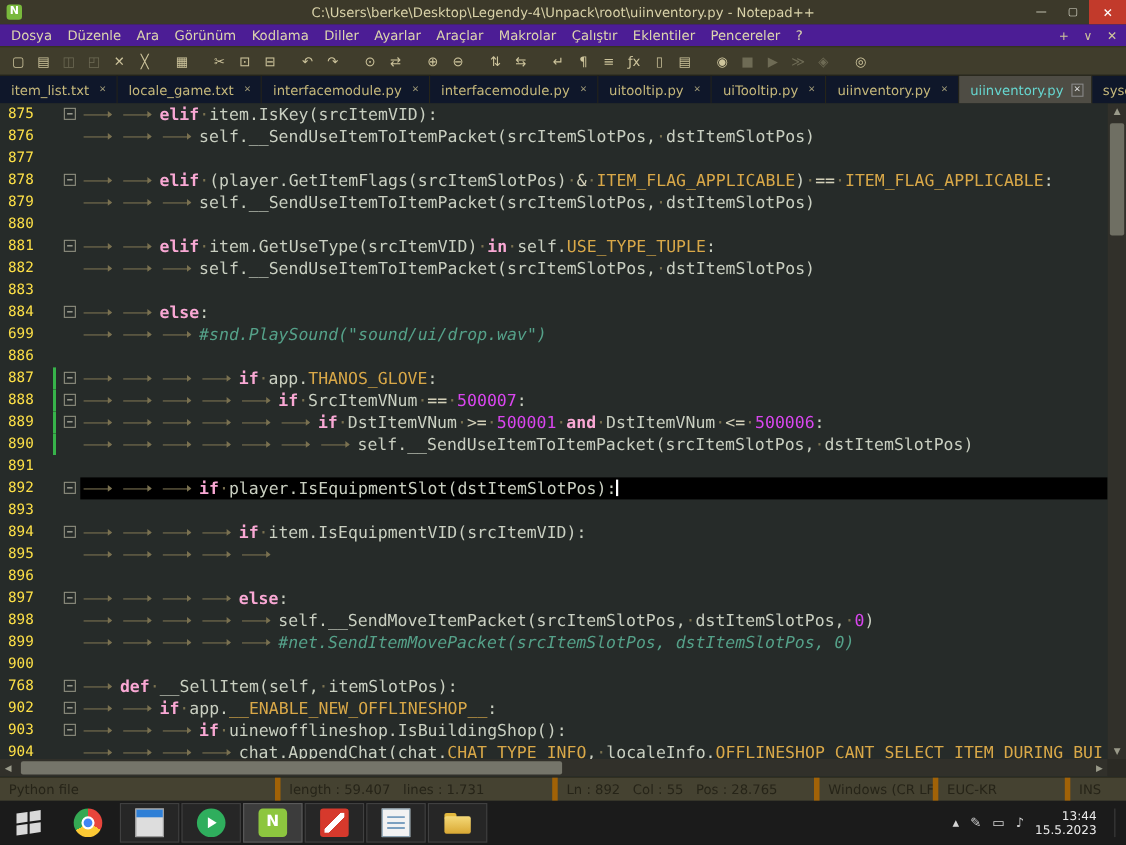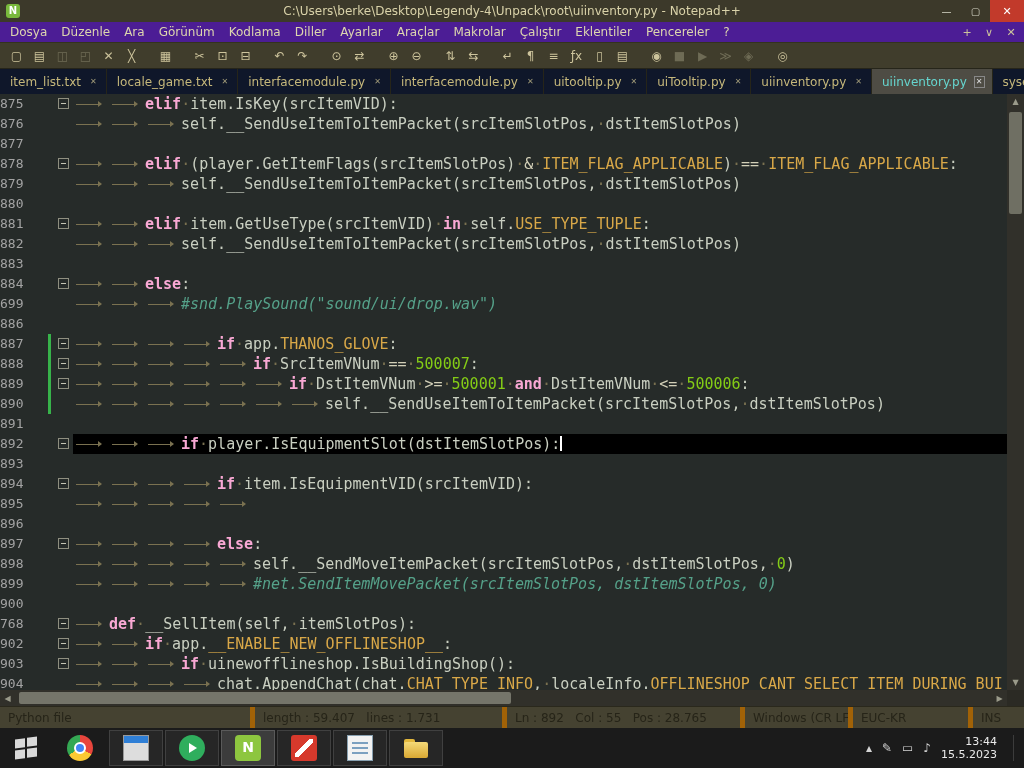--- a/index.html
+++ b/index.html
@@ -31,37 +31,37 @@
   .tabbar{height:26px;background:#2e2d23;display:flex;align-items:stretch;flex:0 0 26px;border-top:1px solid #26251a}
   .tab{display:flex;align-items:center;gap:7px;padding:0 7px 0 10px;background:#0f172a;color:#c6b87b;font-size:12px;border-right:1px solid #262519;white-space:nowrap}
   .tab.active{background:#4e4c44;color:#66d6cf}
   .tab-close{font-size:8px;color:#a09a78;border:1px solid transparent;padding:0 1px;line-height:10px}
   .tab.active .tab-close{color:#ddd;border-color:#888}
 
   
   .editor{position:relative;flex:1;background:#262b29;overflow:hidden}
   .code-area{position:absolute;top:0;left:0;right:17px;bottom:16px;overflow:hidden}
   .line{display:flex;height:20px;flex:0 0 20px}
-  .ln{flex:0 0 46px;text-align:left;padding-right:8px;color:#a3a3a3;font:13px/20px "DejaVu Sans Mono",monospace}
+  .ln{flex:0 0 46px;text-align:center;padding-right:8px;color:#fde047;font:13px/20px "DejaVu Sans Mono",monospace}
   .chg{flex:0 0 9px;border-left:2px solid transparent;border-right:4px solid transparent;background-clip:padding-box}
   .chg.marked{background-color:#37b34a}
   .foldcol{flex:0 0 18px;position:relative}
   .foldbox{position:absolute;left:3px;top:4px;width:11px;height:11px;border:1px solid #8f8f80;background:#262b29}
   .foldbox::after{content:"";position:absolute;left:2px;right:2px;top:4px;border-top:1px solid #c5c5b5}
   .codecell{flex:1;font:15px/20px "DejaVu Sans Mono",monospace;white-space:pre;overflow:hidden;position:relative;color:#c9cfc1}
   .line.cur .codecell{background:#000}
   .tabws{display:inline-block;width:36px;height:20px;position:relative;vertical-align:top}
   .tabws::before{content:"";position:absolute;left:3px;right:8px;top:10px;border-top:1px solid #7a7150}
   .tabws::after{content:"";position:absolute;right:4px;top:7px;border:3px solid transparent;border-left:4px solid #7a7150}
   .tk-k{color:#f9a8d4;font-weight:bold}
   .tk-u{color:#d9a848}
   .tk-d{color:#c9cfc1}
   .tk-o{color:#d3d0b8}
   .tk-c{color:#55a189;font-style:italic}
-  .tk-n{color:#84cc16}
+  .tk-n{color:#d946ef}
   .tk-w{color:#7a7150}
   .caret{display:inline-block;width:2px;height:15px;background:#fff;vertical-align:-2px}
 
   
   .vscroll{position:absolute;top:0;right:0;bottom:16px;width:17px;background:#31302a}
   .varr{height:15px;display:flex;align-items:center;justify-content:center;color:#9a9a8a;font-size:8px}
   .varr.down{position:absolute;bottom:0;left:0;right:0}
   .vthumb{position:absolute;top:18px;left:2px;right:2px;height:102px;background:#6f6f63;border-radius:2px}
   .hscroll{position:absolute;left:0;right:17px;bottom:0;height:16px;background:#31302a;display:flex;align-items:center}
   .harr{width:15px;height:100%;display:flex;align-items:center;justify-content:center;color:#9a9a8a;font-size:8px}

